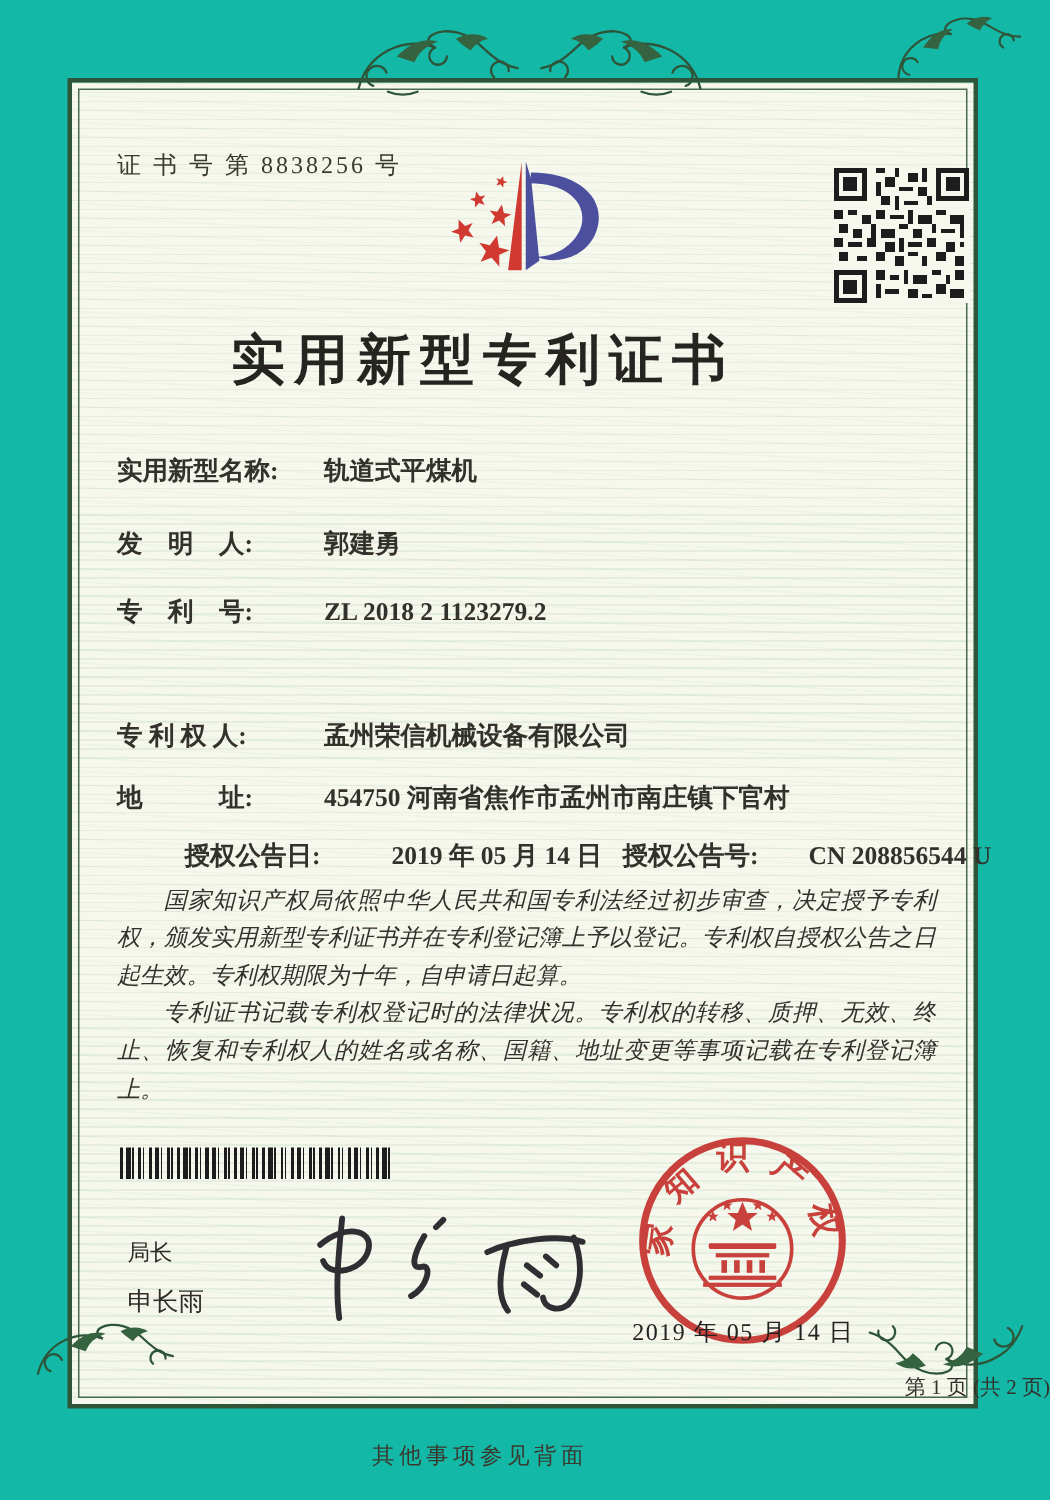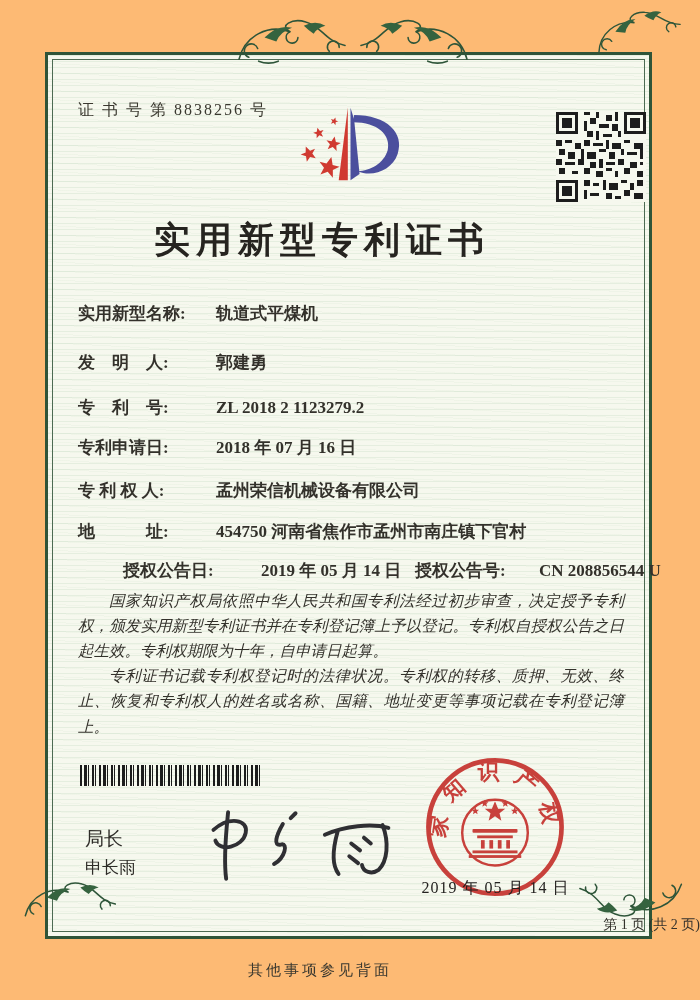--- a/index.html
+++ b/index.html
@@ -4,21 +4,21 @@
 <style>
   html,body{margin:0;padding:0;}
   body{
     width:700px;height:1000px;
     font-family:"Liberation Serif","DejaVu Serif",serif;
     color:#2e2c28;
     background:#f3eedb;
   }
   #paper{
     position:relative;width:700px;height:1000px;overflow:hidden;
-    background:#fdba74;
+    background:#14b8a6;
   }
   
   .panel-bg{
     position:absolute;left:48px;top:55px;width:604px;height:883px;
     background-color:#f6f8ee;
     background-image:
       repeating-linear-gradient(0deg, rgba(140,185,145,.16) 0 1px, rgba(0,0,0,0) 1px 6px),
       repeating-linear-gradient(3deg, rgba(160,200,160,.08) 0 1px, rgba(0,0,0,0) 1px 9px);
   }
   .border-outer{
@@ -51,21 +51,21 @@
   .paras p{margin:0;text-indent:2em;}
   .barcode{
     left:80px;top:765px;width:182px;height:21px;
     background:repeating-linear-gradient(90deg,
       #1c1c1c 0 2px,rgba(0,0,0,0) 2px 4px,
       #1c1c1c 4px 7px,rgba(0,0,0,0) 7px 8px,
       #1c1c1c 8px 9px,rgba(0,0,0,0) 9px 12px,
       #1c1c1c 12px 14px,rgba(0,0,0,0) 14px 15px,
       #1c1c1c 15px 16px,rgba(0,0,0,0) 16px 19px);
   }
-  .signer-title{left:85px;top:826px;font-size:19px;color:#2e2c28;}
+  .signer-title{left:85px;top:826px;font-size:15px;color:#2e2c28;}
   .signer-name{left:85px;top:856px;font-size:17px;color:#2e2c28;}
   .signature{left:190px;top:803px;}
   .seal{left:420px;top:752px;z-index:4;}
   .seal-date{
     left:413px;top:878px;width:165px;text-align:center;z-index:5;
     font-size:16px;color:#242220;letter-spacing:1px;
   }
   .page-no{left:0;top:916px;width:700px;text-align:right;font-size:14px;color:#33312b;z-index:3;}
   .back-note{left:248px;top:961px;font-size:15px;letter-spacing:3px;color:#3a382f;}
   .logo{left:278px;top:102px;}
@@ -253,23 +253,20 @@
 
   <div class="abs field-row f0">
     <span class="field-label">实用新型名称:</span><span class="field-value">轨道式平煤机</span>
   </div>
   <div class="abs field-row f1">
     <span class="field-label">发　明　人:</span><span class="field-value">郭建勇</span>
   </div>
   <div class="abs field-row f2">
     <span class="field-label">专　利　号:</span><span class="field-value">ZL 2018 2 1123279.2</span>
   </div>
-  <div class="abs field-row f3">
-    <span class="field-label">专利申请日:</span><span class="field-value">2018 年 07 月 16 日</span>
-  </div>
   <div class="abs field-row f4">
     <span class="field-label">专 利 权 人:</span><span class="field-value">孟州荣信机械设备有限公司</span>
   </div>
   <div class="abs field-row f5">
     <span class="field-label">地　　　址:</span><span class="field-value">454750 河南省焦作市孟州市南庄镇下官村</span>
   </div>
   <div class="abs field-row f6">
     <span class="field-label">授权公告日:</span><span class="field-value">2019 年 05 月 14 日</span>
     <span class="pair2">
       <span class="field-label">授权公告号:</span><span class="field-value">CN 208856544 U</span>

